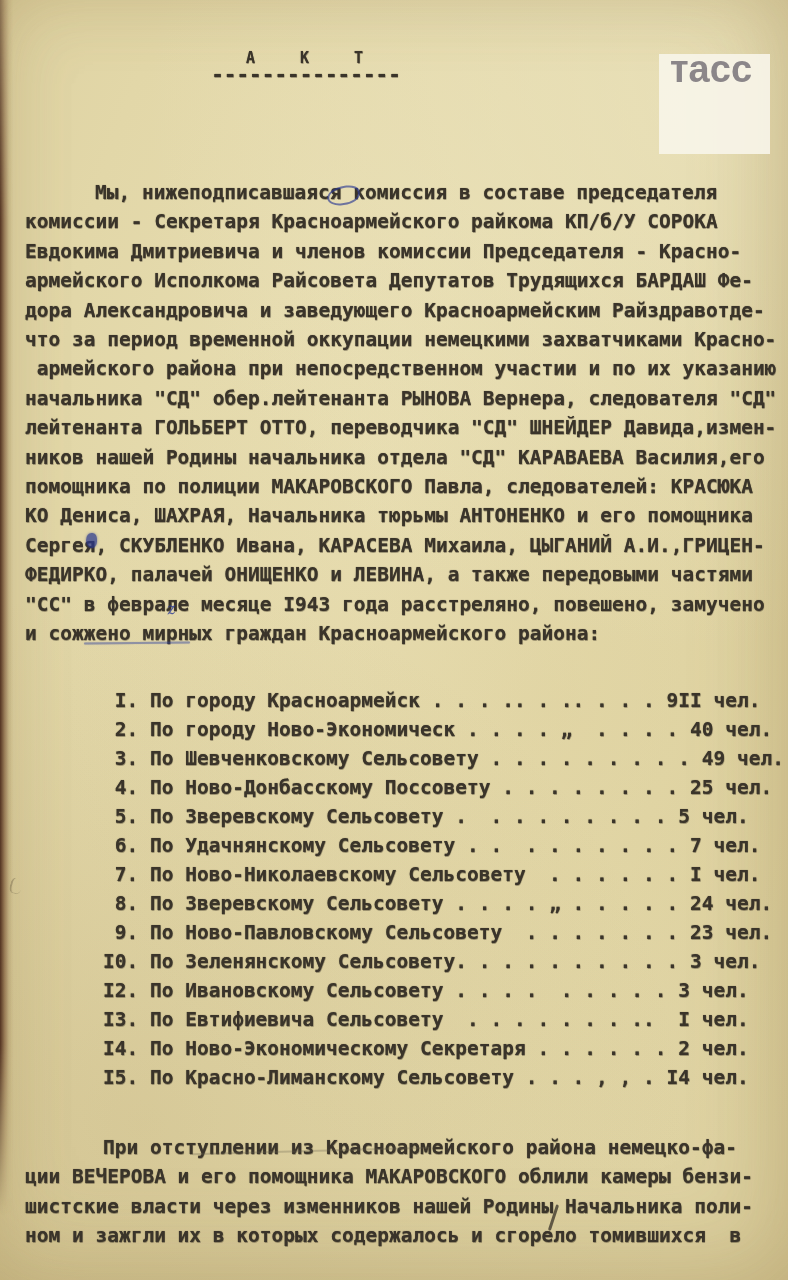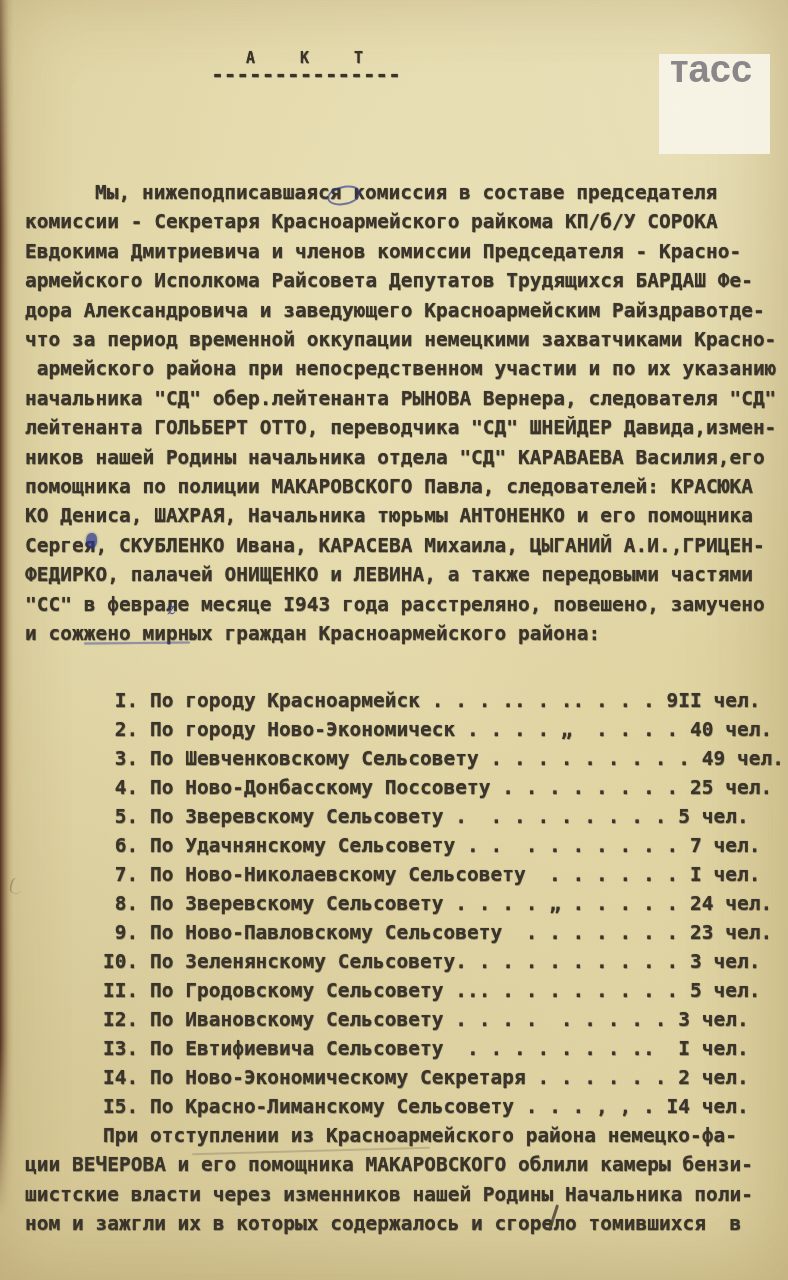--- a/index.html
+++ b/index.html
@@ -41,21 +41,21 @@
   }
   .title-block{position:absolute;top:49px;left:0;width:612px;text-align:center;}
   .doc-title{font-size:15px;letter-spacing:3px;word-spacing:30px;}
   .title-underline{font-size:21px;line-height:14px;letter-spacing:0;margin-top:1px;}
   .dateline{position:absolute;top:121px;left:115px;font-size:19.5px;white-space:pre;}
   .para{position:absolute;left:25px;width:750px;}
   .para .line{white-space:pre;font-size:19.5px;line-height:29.4px;}
   .para-main{top:178px;}
   .para-main .line:first-child{text-indent:70px;}
   .para-closing{top:1121px;}
-  .para-closing .line:first-child{text-indent:78px;}
+  .para-closing .line:first-child{text-indent:78px;margin-top:12px;}
   .clist{position:absolute;top:676px;left:103px;margin-top:10px;}
   .row{white-space:pre;font-size:19.5px;line-height:29px;}
   .row .num{display:inline-block;width:3ch;text-align:right;}
   
   .corr-squiggle{
     position:absolute;left:327px;top:186px;width:29px;height:15px;
     border:2px solid rgba(44,58,148,.65);border-radius:60% 40% 55% 45%;
     transform:rotate(-7deg);
   }
   .ink-blot{
@@ -127,21 +127,20 @@
       <div class="row"><span class="num">I.</span><span> По городу Красноармейск</span><span> . . . .. . .. . . .</span><span> 9II чел.</span></div>
       <div class="row"><span class="num">2.</span><span> По городу Ново-Экономическ</span><span> . . . . „  . . . .</span><span> 40 чел.</span></div>
       <div class="row"><span class="num">3.</span><span> По Шевченковскому Сельсовету</span><span> . . . . . . . . .</span><span> 49 чел.</span></div>
       <div class="row"><span class="num">4.</span><span> По Ново-Донбасскому Поссовету</span><span> . . . . . . . .</span><span> 25 чел.</span></div>
       <div class="row"><span class="num">5.</span><span> По Зверевскому Сельсовету</span><span> .  . . . . . . . .</span><span> 5 чел.</span></div>
       <div class="row"><span class="num">6.</span><span> По Удачнянскому Сельсовету</span><span> . .  . . . . . . .</span><span> 7 чел.</span></div>
       <div class="row"><span class="num">7.</span><span> По Ново-Николаевскому Сельсовету</span><span>  . . . . . .</span><span> I чел.</span></div>
       <div class="row"><span class="num">8.</span><span> По Зверевскому Сельсовету</span><span> . . . . „ . . . . .</span><span> 24 чел.</span></div>
       <div class="row"><span class="num">9.</span><span> По Ново-Павловскому Сельсовету</span><span>  . . . . . . .</span><span> 23 чел.</span></div>
       <div class="row"><span class="num">I0.</span><span> По Зеленянскому Сельсовету.</span><span> . . . . . . . . .</span><span> 3 чел.</span></div>
-      <div class="row"><span class="num">II.</span><span> По Гродовскому Сельсовету</span><span> ... . . . . . . . .</span><span> 5 чел.</span></div>
       <div class="row"><span class="num">I2.</span><span> По Ивановскому Сельсовету</span><span> . . . .  . . . . .</span><span> 3 чел.</span></div>
       <div class="row"><span class="num">I3.</span><span> По Евтифиевича Сельсовету</span><span>  . . . . . . . .. </span><span> I чел.</span></div>
       <div class="row"><span class="num">I4.</span><span> По Ново-Экономическому Секретаря</span><span> . . . . . .</span><span> 2 чел.</span></div>
       <div class="row"><span class="num">I5.</span><span> По Красно-Лиманскому Сельсовету</span><span> . . . , , .</span><span> I4 чел.</span></div>
     </div>
 
   <div class="para para-closing ink">
       <div class="line">При отступлении из Красноармейского района немецко-фа-</div>
       <div class="line">ции ВЕЧЕРОВА и его помощника МАКАРОВСКОГО облили камеры бензи-</div>
       <div class="line">шистские власти через изменников нашей Родины Начальника поли-</div>

